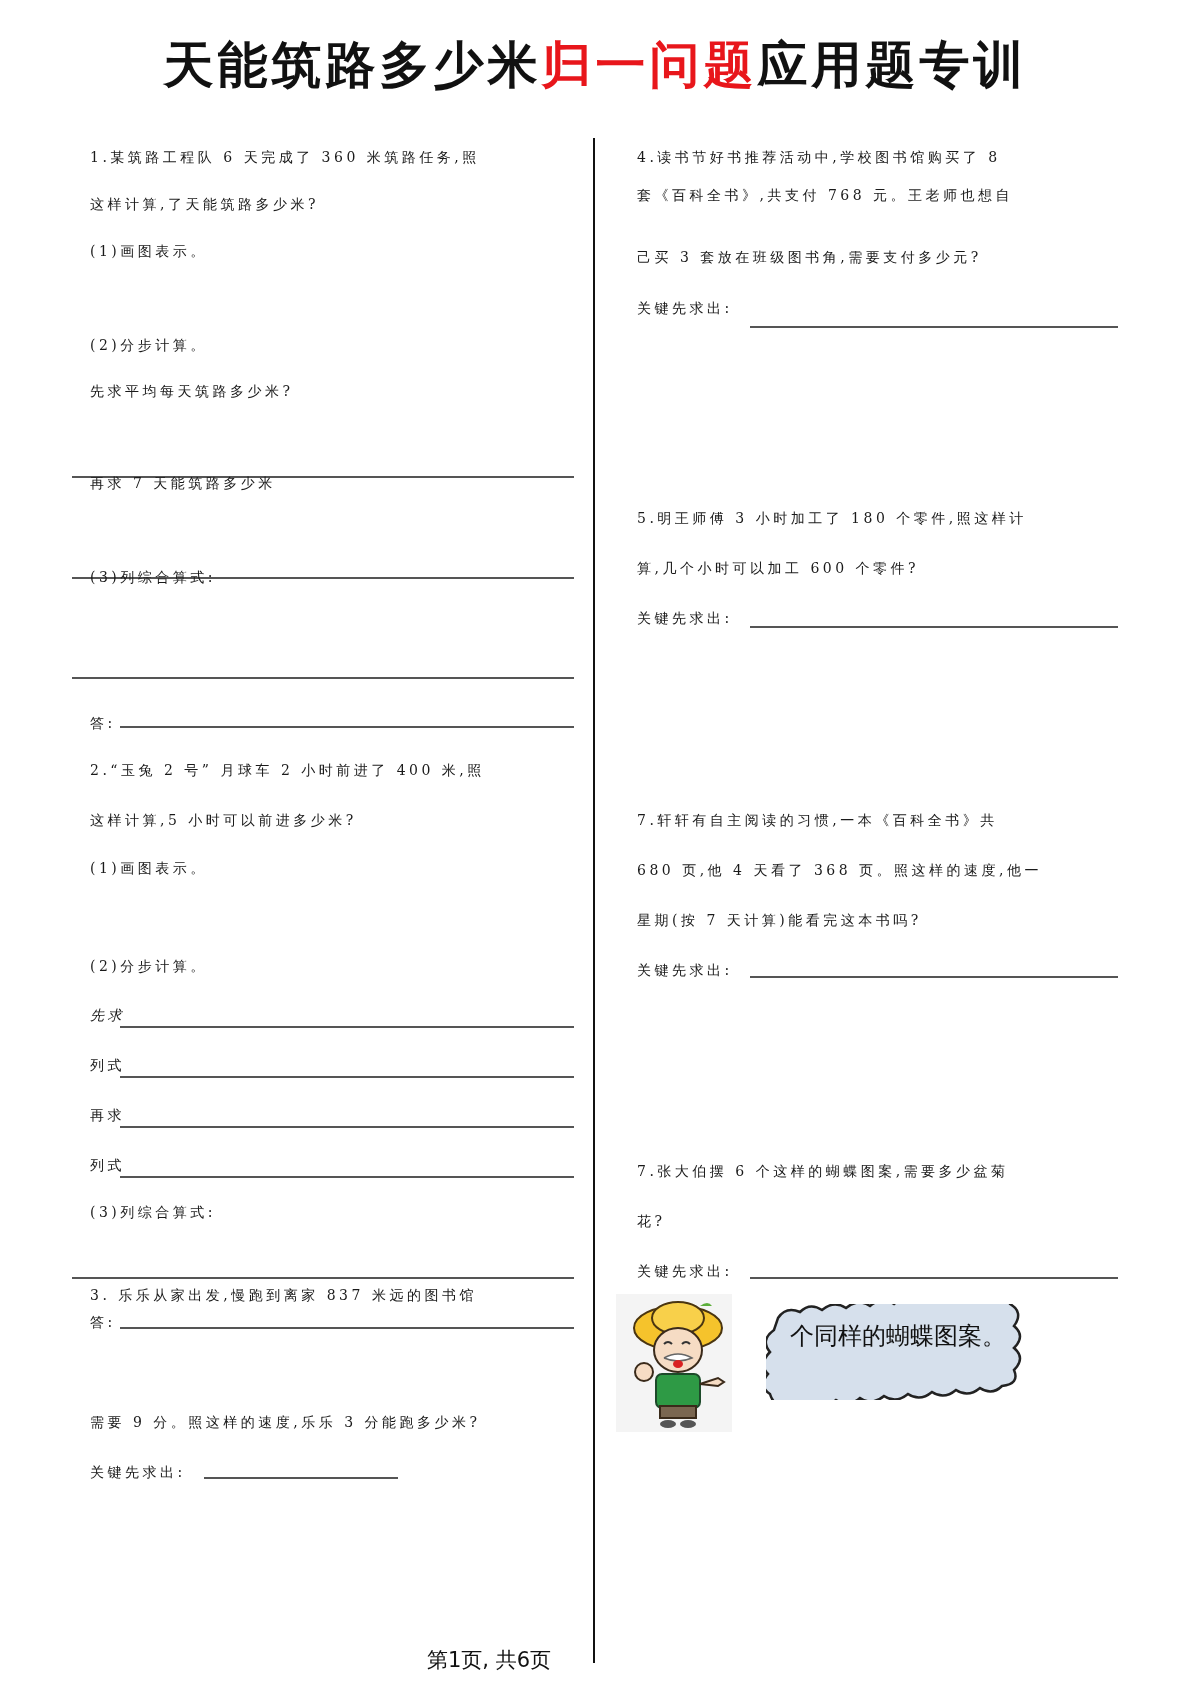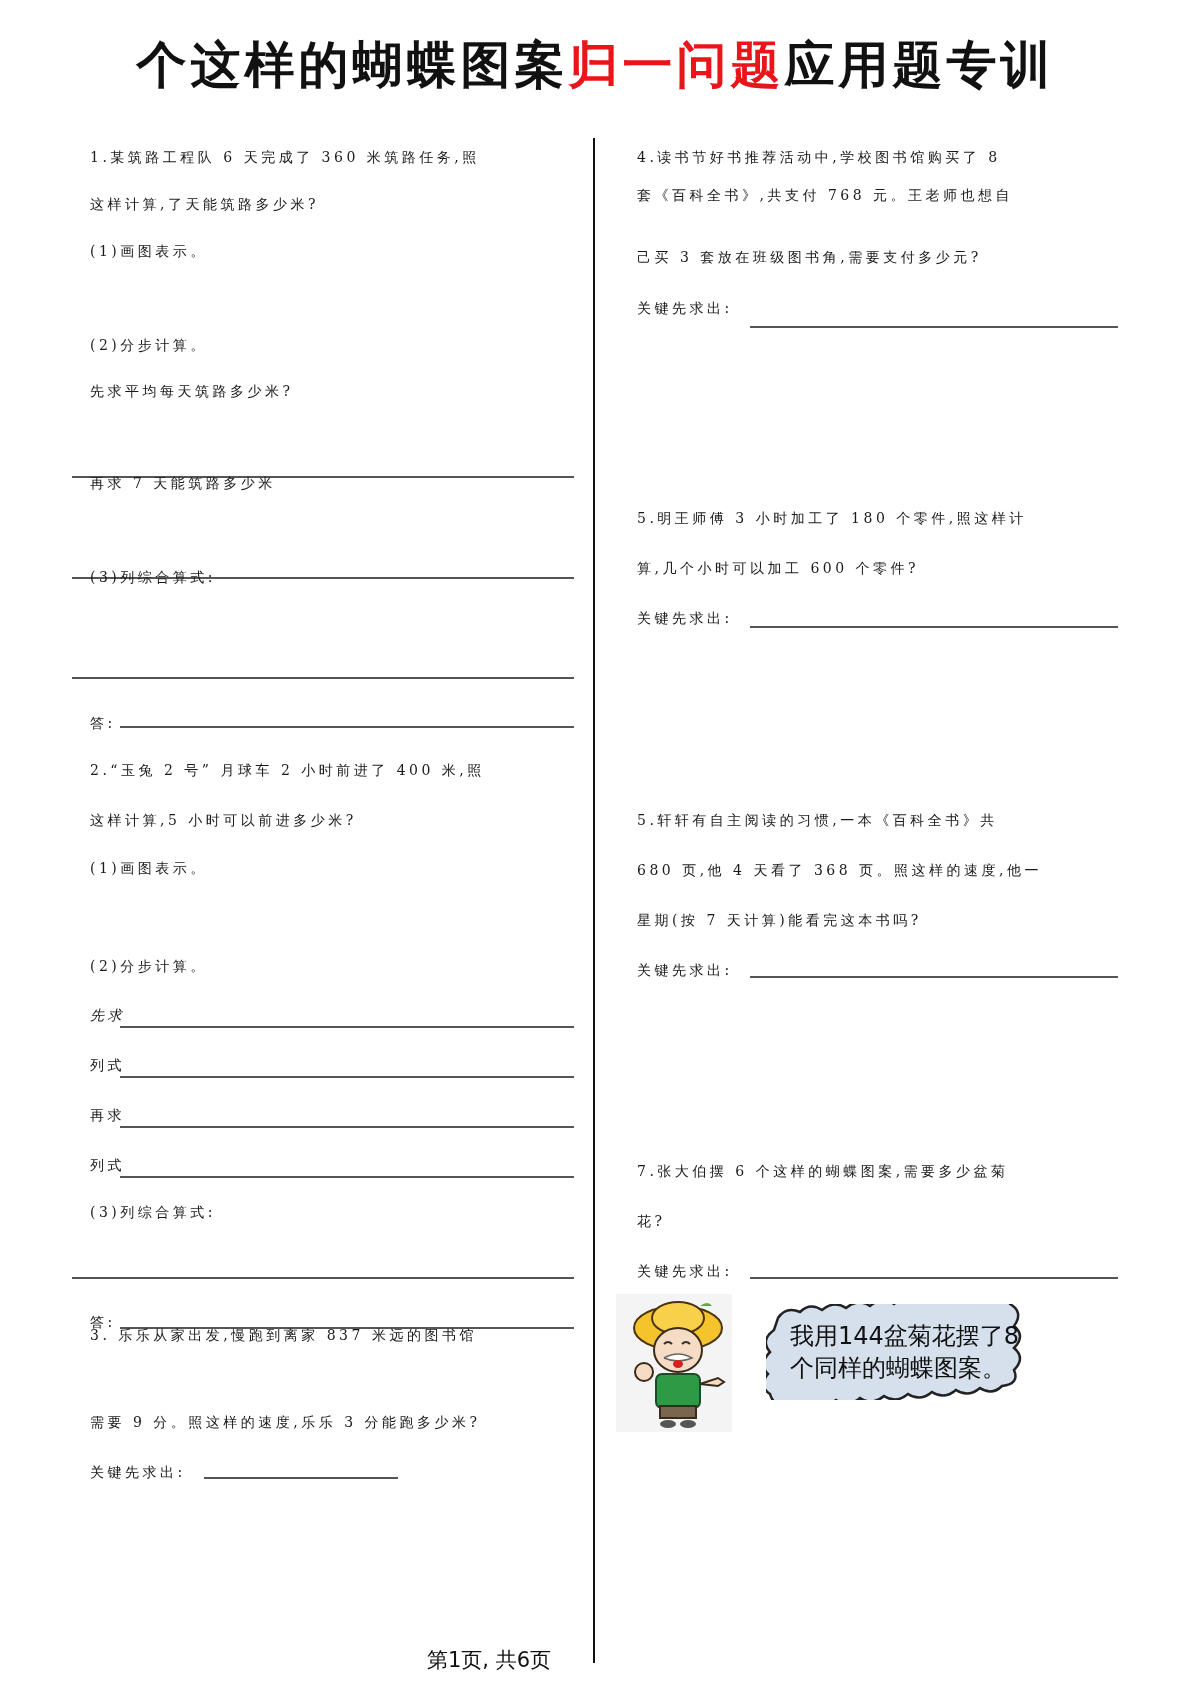--- a/index.html
+++ b/index.html
@@ -15,21 +15,21 @@
   .footer { position:absolute; left:0; top:1646px; width:978px; text-align:center;
             font-family:"DejaVu Sans","Liberation Sans",sans-serif; font-size:21px; color:#111; }
   .mascot { position:absolute; left:616px; top:1294px; width:116px; height:138px; background:#f4f4f4; }
   .bubble { position:absolute; left:766px; top:1304px; width:294px; height:96px; }
   .bubble-text { position:absolute; left:790px; top:1320px; width:270px;
                  font-family:"DejaVu Sans","Liberation Sans",sans-serif; font-size:24px; line-height:32px; color:#111; }
 </style>
 </head>
 <body>
 
-<div class="title"><span>个这样的蝴蝶图案</span><span class="red">归一问题</span><span>应用题专训</span></div>
+<div class="title"><span>天能筑路多少米</span><span class="red">归一问题</span><span>应用题专训</span></div>
 
 <div class="divider"></div>
 
 <div>
   <div class="t" style="left:70px;top:142px;">1.某筑路工程队 6 天完成了 360 米筑路任务,照</div>
   <div class="t" style="left:70px;top:189px;">这样计算,了天能筑路多少米?</div>
   <div class="t" style="left:70px;top:236px;">(1)画图表示。</div>
   <div class="t" style="left:70px;top:330px;">(2)分步计算。</div>
   <div class="t" style="left:70px;top:376px;">先求平均每天筑路多少米?</div>
   <div class="line" style="left:72px;top:476px;width:502px;"></div>
@@ -54,21 +54,21 @@
   <div class="line" style="left:120px;top:1126px;width:454px;"></div>
   <div class="t" style="left:70px;top:1150px;">列式</div>
   <div class="line" style="left:120px;top:1176px;width:454px;"></div>
   <div class="t" style="left:70px;top:1197px;">(3)列综合算式:</div>
   <div class="line" style="left:72px;top:1277px;width:502px;"></div>
   <div class="t" style="left:70px;top:1307px;">答:</div>
   <div class="line" style="left:120px;top:1327px;width:454px;"></div>
 </div>
 
 <div>
-  <div class="t" style="left:70px;top:1320px;">3. 乐乐从家出发,慢跑到离家 837 米远的图书馆</div>
+  <div class="t" style="left:70px;top:1280px;">3. 乐乐从家出发,慢跑到离家 837 米远的图书馆</div>
   <div class="t" style="left:70px;top:1407px;">需要 9 分。照这样的速度,乐乐 3 分能跑多少米?</div>
   <div class="t" style="left:70px;top:1457px;">关键先求出:</div>
   <div class="line" style="left:204px;top:1477px;width:194px;"></div>
 </div>
 
 <div>
   <div class="t" style="left:617px;top:142px;">4.读书节好书推荐活动中,学校图书馆购买了 8</div>
   <div class="t" style="left:617px;top:180px;">套《百科全书》,共支付 768 元。王老师也想自</div>
   <div class="t" style="left:617px;top:242px;">己买 3 套放在班级图书角,需要支付多少元?</div>
   <div class="t" style="left:617px;top:293px;">关键先求出:</div>
@@ -76,21 +76,21 @@
 </div>
 
 <div>
   <div class="t" style="left:617px;top:503px;">5.明王师傅 3 小时加工了 180 个零件,照这样计</div>
   <div class="t" style="left:617px;top:553px;">算,几个小时可以加工 600 个零件?</div>
   <div class="t" style="left:617px;top:603px;">关键先求出:</div>
   <div class="line" style="left:750px;top:626px;width:368px;"></div>
 </div>
 
 <div>
-  <div class="t" style="left:617px;top:805px;">5.轩轩有自主阅读的习惯,一本《百科全书》共</div>
+  <div class="t" style="left:617px;top:805px;">7.轩轩有自主阅读的习惯,一本《百科全书》共</div>
   <div class="t" style="left:617px;top:855px;">680 页,他 4 天看了 368 页。照这样的速度,他一</div>
   <div class="t" style="left:617px;top:905px;">星期(按 7 天计算)能看完这本书吗?</div>
   <div class="t" style="left:617px;top:955px;">关键先求出:</div>
   <div class="line" style="left:750px;top:976px;width:368px;"></div>
 </div>
 
 <div>
   <div class="t" style="left:617px;top:1156px;">7.张大伯摆 6 个这样的蝴蝶图案,需要多少盆菊</div>
   <div class="t" style="left:617px;top:1206px;">花?</div>
   <div class="t" style="left:617px;top:1256px;">关键先求出:</div>
@@ -113,18 +113,17 @@
       <path d="M84 90 l18 -6 l6 4 l-6 4 z" fill="#f6dcc4" stroke="#3a2a1a" stroke-width="2"></path>
     </svg>
   </div>
 
   <div class="bubble">
     <svg width="294" height="96" viewBox="0 0 294 96">
       <path d="M12 14 q8 -12 22 -6 q10 -10 22 -2 q12 -10 24 -2 q12 -10 24 -2 q12 -10 24 -2 q12 -10 24 -2 q12 -10 24 -2 q12 -10 24 -2 q12 -10 24 -2 q14 -6 20 8 q14 8 4 22 q12 10 0 22 q12 10 0 22 q6 14 -12 16 q-10 10 -22 2 q-12 10 -24 2 q-12 10 -24 2 q-12 10 -24 2 q-12 10 -24 2 q-12 10 -24 2 q-12 10 -24 2 q-12 10 -24 2 q-12 10 -24 2 q-14 4 -18 -10 q-12 -8 -2 -20 q-10 -10 2 -22 q-10 -12 4 -22 z" fill="#d6e0ec" stroke="#222" stroke-width="2.5"></path>
     </svg>
   </div>
   <div class="bubble-text">
-    <div>我用144盆菊花摆了8</div>
     <div>个同样的蝴蝶图案。</div>
   </div>
 </div>
 
 <div class="footer">第1页, 共6页</div>
 
 </body></html>

